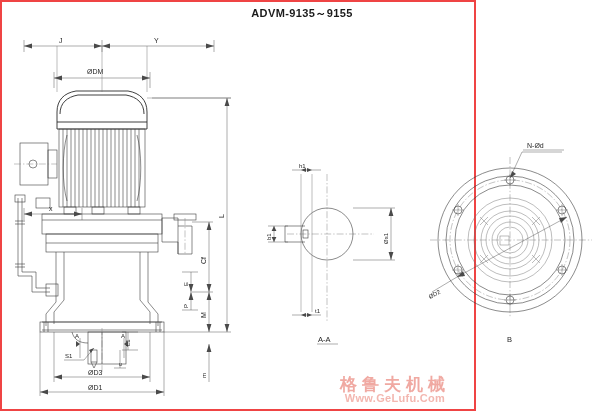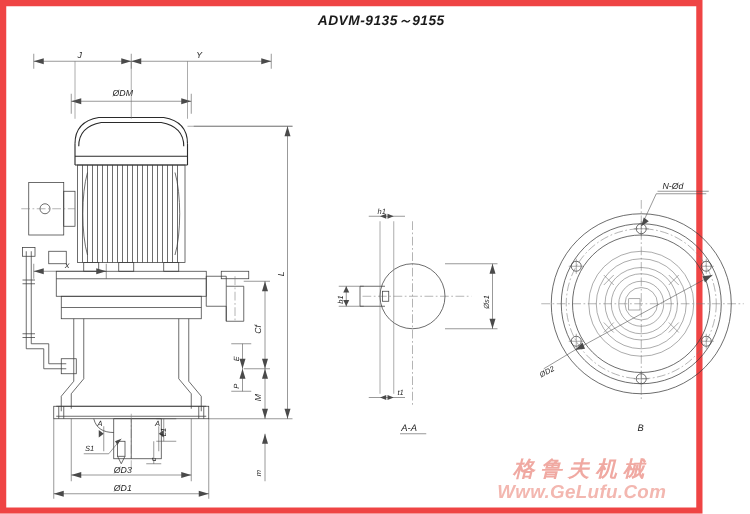--- a/index.html
+++ b/index.html
@@ -1,36 +1,36 @@
 <!DOCTYPE html>
 <html><head>
 <meta charset="utf-8">
 <style>
   html,body{margin:0;padding:0;background:#fff;}
   body{width:600px;height:411px;overflow:hidden;
        font-family:"Liberation Sans", sans-serif;}
-  #page{position:relative;width:562px;height:411px;background:#ffffff;
-        border:5px solid #ef4444;box-sizing:border-box;font-style:italic;}
+  #page{position:relative;width:476px;height:411px;background:#ffffff;
+        border:2px solid #ef4444;box-sizing:border-box;}
   #title{position:absolute;left:0;top:4px;width:600px;text-align:center;
          font-size:11px;font-weight:bold;color:#1a1a1a;letter-spacing:.4px;}
   svg{position:absolute;left:0;top:0;}
   .ln{stroke:#3c3c3c;stroke-width:.6;fill:none;}
   .ln2{stroke:#2a2a2a;stroke-width:.9;fill:none;}
   .thin{stroke:#6b6b6b;stroke-width:.45;fill:none;}
   .dim{stroke:#4a4a4a;stroke-width:.45;fill:none;}
   .ctr{stroke:#7a7a7a;stroke-width:.45;fill:none;
        stroke-dasharray:7 2 1.4 2;}
   .tx{font-family:"Liberation Sans", sans-serif;font-size:7px;fill:#1f1f1f;}
   .tx6{font-family:"Liberation Sans", sans-serif;font-size:6px;fill:#1f1f1f;}
   .cap{font-family:"Liberation Sans", sans-serif;font-size:7.5px;fill:#1f1f1f;}
   #wm{position:absolute;right:24px;bottom:4px;text-align:center;
       line-height:1.05;pointer-events:none;}
   #wm .cn{font-size:17px;color:#f0a9a2;letter-spacing:5px;
           font-family:"DejaVu Sans", sans-serif;font-weight:bold;}
-  #wm .en{font-size:15px;color:#f3b7b0;font-weight:bold;letter-spacing:.3px;
+  #wm .en{font-size:11px;color:#f3b7b0;font-weight:bold;letter-spacing:.3px;
           font-family:"Liberation Sans", sans-serif;}
 </style>
 </head>
 <body>
 
 <div id="page">
 
   <div id="title">ADVM-9135～9155</div>
 
   <svg width="600" height="411" viewBox="0 0 600 411">

